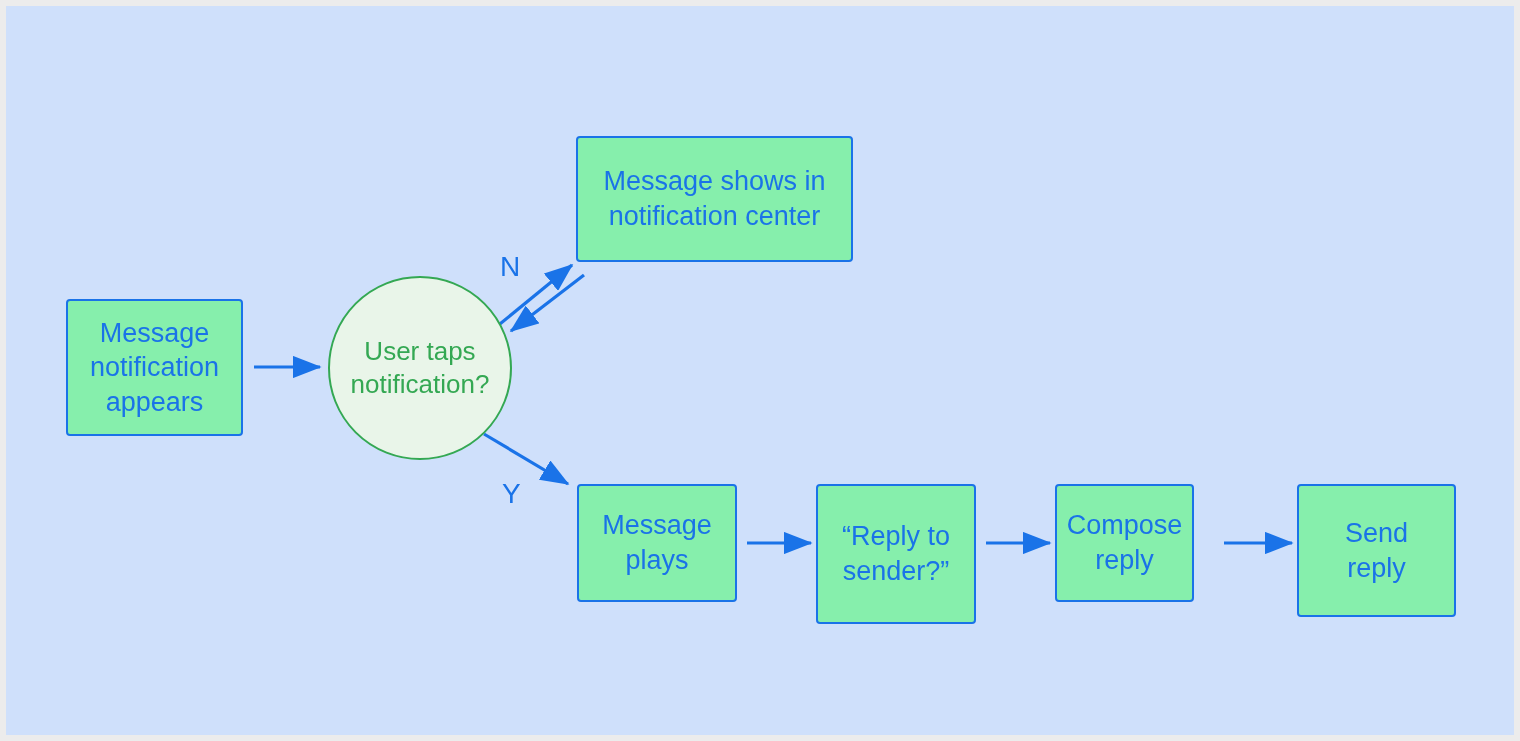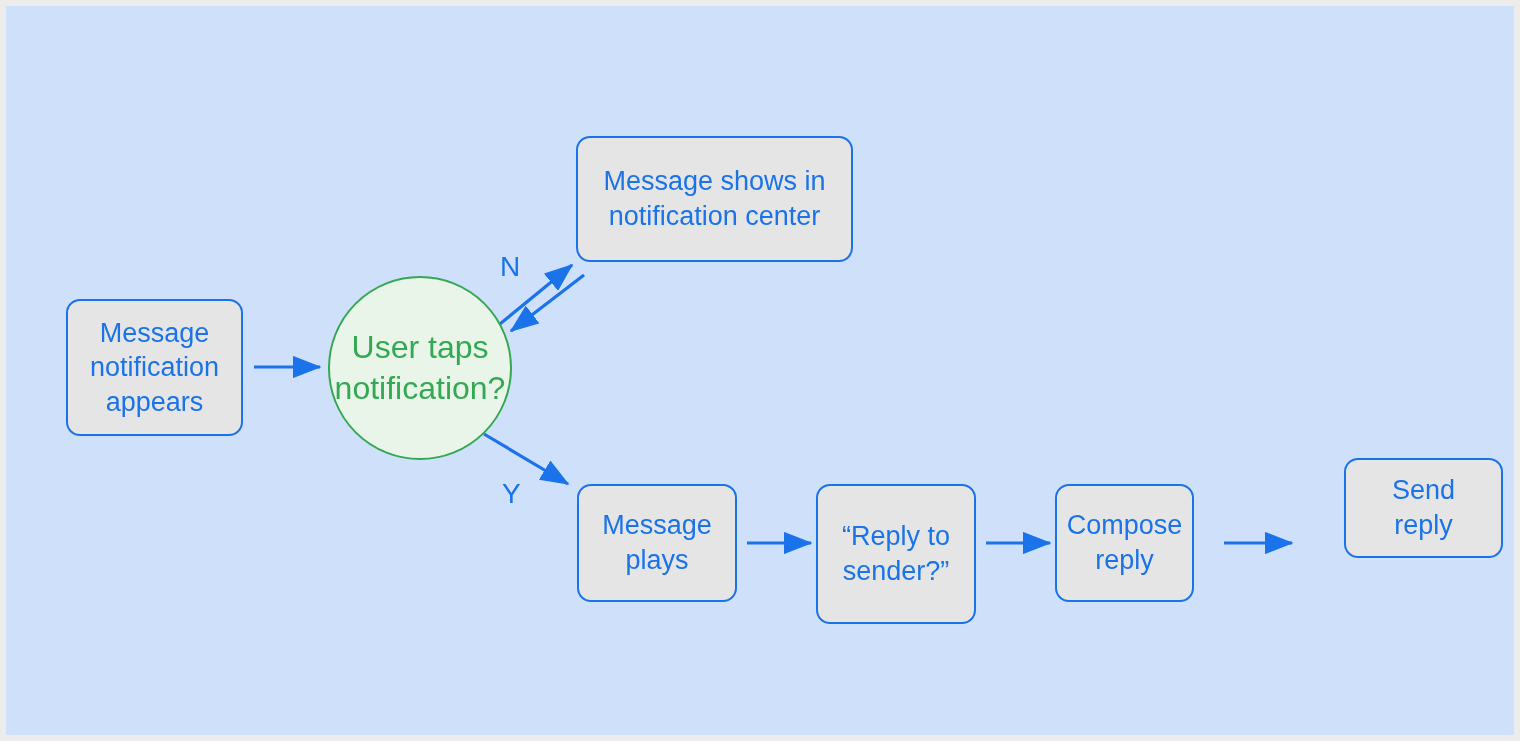--- a/index.html
+++ b/index.html
@@ -31,32 +31,32 @@
   .node {
     position: absolute;
     box-sizing: border-box;
     display: flex;
     align-items: center;
     justify-content: center;
     text-align: center;
     line-height: 1.28;
   }
   .node-box {
-    background: #e5e5e5;
+    background: #86efac;
     border: 2.5px solid #1a73e8;
-    border-radius: 14px;
+    border-radius: 4px;
     color: #1a73e8;
     font-size: 27px;
   }
   .node-circle {
     background: #e9f5e9;
     border: 2.5px solid #34a853;
     border-radius: 50%;
     color: #34a853;
-    font-size: 32px;
+    font-size: 26px;
   }
   .node-label {
     display: block;
     white-space: pre-line;
     padding: 0 9px;
   }
   .edge-label {
     position: absolute;
     color: #1a73e8;
     font-size: 28px;
@@ -129,21 +129,21 @@
   <div class="node node-box" style="left:810px; top:478px; width:160px; height:140px;">
     <span class="node-label">“Reply to
 sender?”</span>
   </div>
 
   <div class="node node-box" style="left:1049px; top:478px; width:139px; height:118px;">
     <span class="node-label">Compose
 reply</span>
   </div>
 
-  <div class="node node-box" style="left:1291px; top:452px; width:159px; height:100px;margin-left:47px;">
+  <div class="node node-box" style="left:1291px; top:478px; width:159px; height:133px;">
     <span class="node-label">Send
 reply</span>
   </div>
 
   <div class="edge-label" style="left:494px; top:247px;">N</div>
 
   <div class="edge-label" style="left:496px; top:474px;">Y</div>
 
 </div>
 

